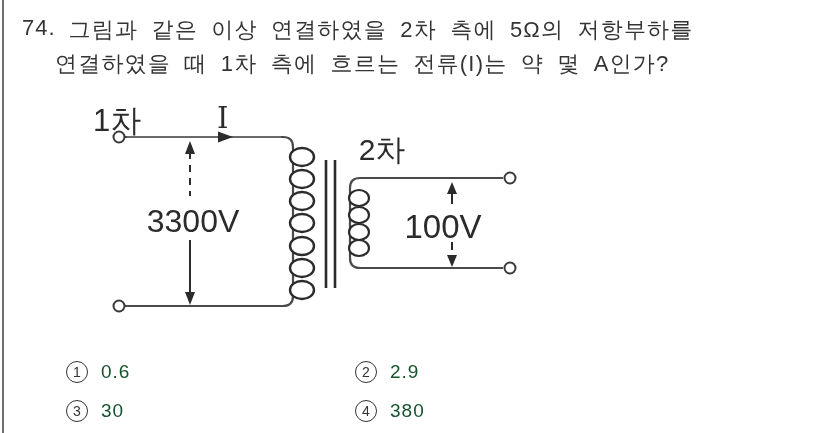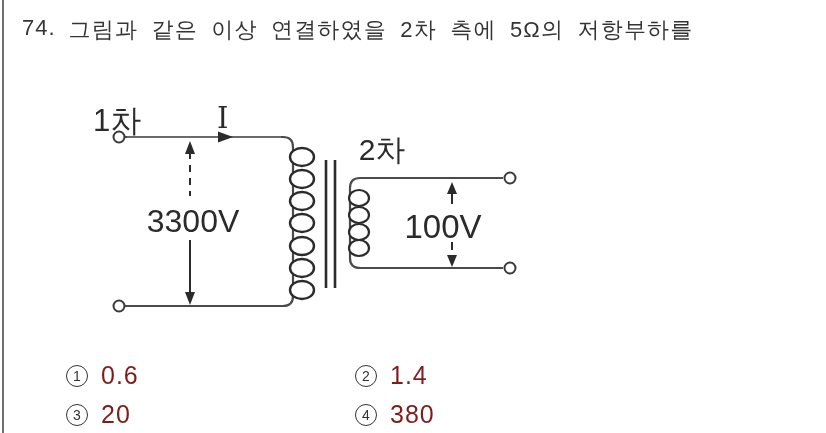--- a/index.html
+++ b/index.html
@@ -67,42 +67,45 @@
     justify-content: center;
     width: 20px;
     height: 20px;
     border: 1.6px solid #333333;
     border-radius: 50%;
     font-size: 14px;
     color: #333333;
     flex: 0 0 auto;
   }
   .choice-value {
-    font-size: 25px;
-    color: #7f1d1d;
+    font-size: 19px;
+    color: #14532d;
     letter-spacing: 1px;
   }
   svg text {
     font-family: "Liberation Sans", sans-serif;
     fill: #2b2b2b;
   }
   svg .serif-label {
     font-family: "DejaVu Serif", serif;
   }
 </style>
 </head>
 <body>
 
 <div class="page">
 
   <div class="page-border"></div>
 
   <div class="q-line q-line1">
     <span class="q-num">74.</span>
     <span>그림과 같은 이상 연결하였을 2차 측에 5Ω의 저항부하를</span>
+  </div>
+  <div class="q-line q-line2">
+    <span>연결하였을 때 1차 측에 흐르는 전류(I)는 약 몇 A인가?</span>
   </div>
 
   <svg class="diagram" width="480" height="235" viewBox="0 0 480 235">
 
     <text x="38" y="39" font-size="31">1차</text>
 
     <text class="serif-label" x="162" y="36" font-size="29">I</text>
 
     <path d="M70 45 H228 Q238 45 238 55 V204 Q238 214 228 214 H70" fill="none" stroke="#4a4a4a" stroke-width="2.2"></path>
 
@@ -157,25 +160,25 @@
     <circle cx="455" cy="176" r="5.5" fill="#ffffff" stroke="#3a3a3a" stroke-width="2"></circle>
   </svg>
 
   <div class="choices">
     <div class="choice choice-1">
       <span class="choice-marker">1</span>
       <span class="choice-value">0.6</span>
     </div>
     <div class="choice choice-2">
       <span class="choice-marker">2</span>
-      <span class="choice-value">1.4</span>
+      <span class="choice-value">2.9</span>
     </div>
     <div class="choice choice-3">
       <span class="choice-marker">3</span>
-      <span class="choice-value">20</span>
+      <span class="choice-value">30</span>
     </div>
     <div class="choice choice-4">
       <span class="choice-marker">4</span>
       <span class="choice-value">380</span>
     </div>
   </div>
 
 </div>
 
 </body></html>

